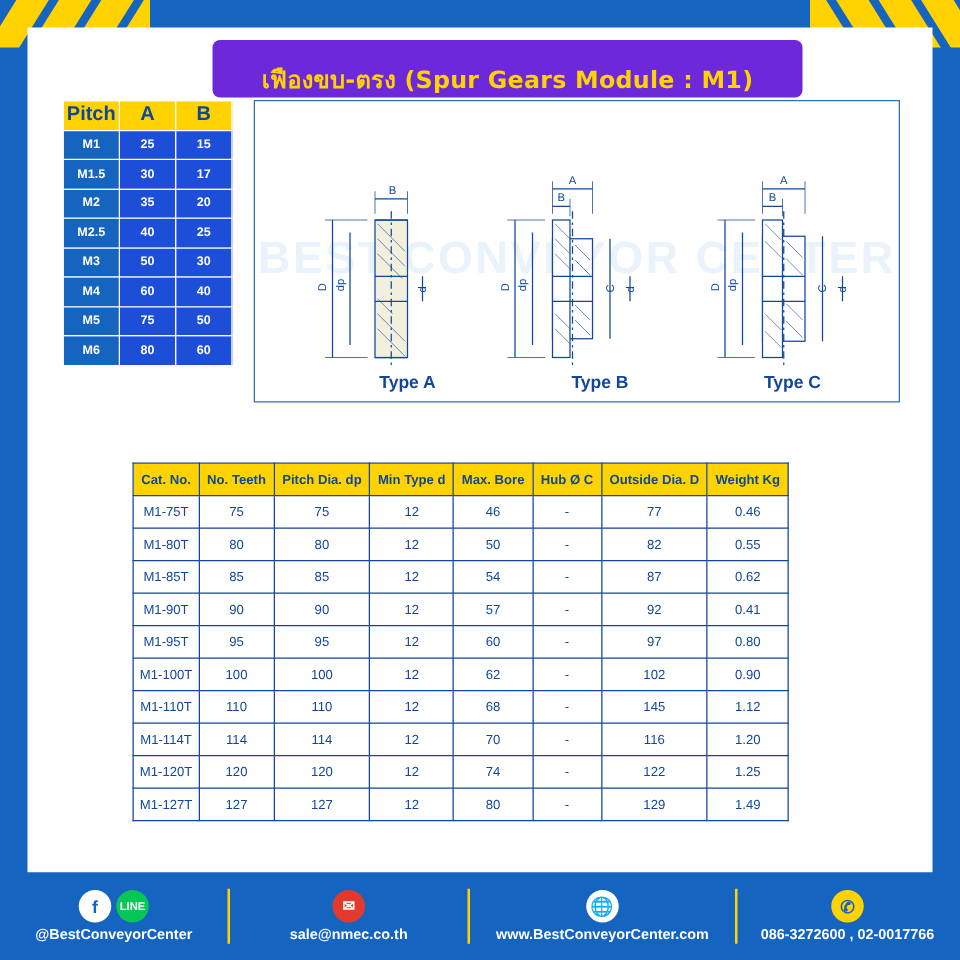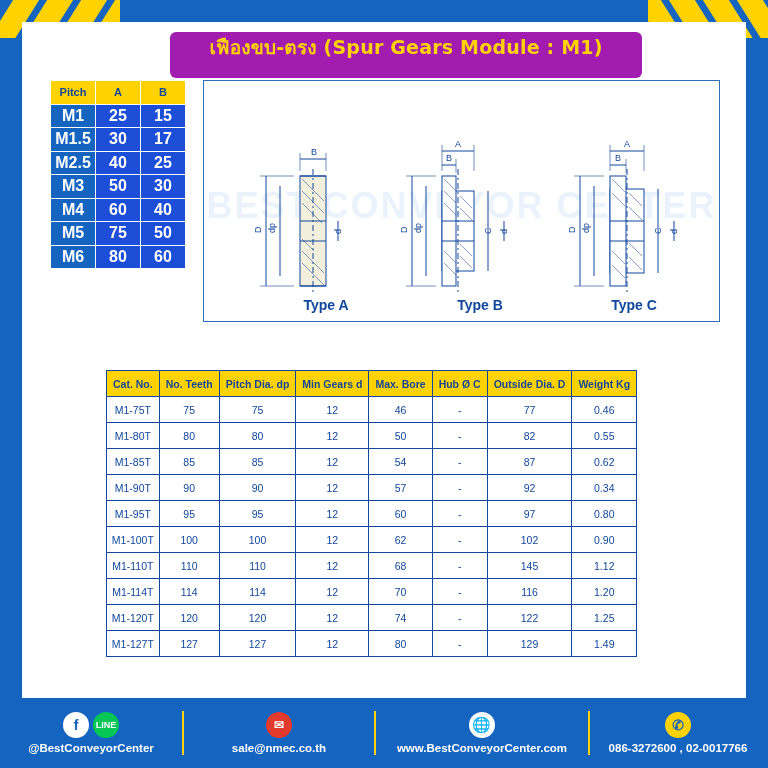--- a/index.html
+++ b/index.html
@@ -24,45 +24,45 @@
   .chev-band.right i{transform:skewX(32deg);}
 
   .white-card{
     position:absolute;left:22px;top:22px;width:724px;height:676px;
     background:#ffffff;
   }
 
   
   .title-wrap{
     position:absolute;left:148px;top:10px;width:472px;height:46px;
-    background:#a21caf;border-radius:6px;
-    display:flex;align-items:flex-start;justify-content:center;
+    background:#6d28d9;border-radius:6px;
+    display:flex;align-items:flex-end;justify-content:center;
   }
   .title-wrap .title{
     color:#ffd200;font-size:19px;font-weight:bold;letter-spacing:.2px;
     font-family:"DejaVu Sans","Liberation Sans",sans-serif;
     white-space:nowrap;
   }
 
   
   .top-sec{
     position:absolute;left:28px;top:58px;width:668px;height:240px;
   }
   .pitch-table{
     position:absolute;left:0;top:0;border-collapse:collapse;
   }
   .pitch-table th,.pitch-table td{
     border:1px solid #ffffff;
     width:44px;height:22.5px;
     text-align:center;vertical-align:middle;
-    font-size:16px;font-weight:bold;color:#ffffff;
+    font-size:10px;font-weight:bold;color:#ffffff;
     background:#1565c0;
     padding:0;
   }
-  .pitch-table th{background:#ffd200;color:#10469b;font-size:11px;}
+  .pitch-table th{background:#ffd200;color:#10469b;font-size:16px;}
   .pitch-table th.first{background:#ffd200;}
   .pitch-table td.alt{background:#1d4ed8;}
 
   .diagram-box{
     position:absolute;left:153px;top:0;width:515px;height:240px;
     border:1px solid #2f6fb5;background:#ffffff;
   }
   .watermark{
     position:absolute;left:50%;top:52%;transform:translate(-50%,-50%);
     font-size:36px;font-weight:bold;color:#eaf3fb;letter-spacing:2px;
@@ -152,20 +152,25 @@
         <tbody>
           <tr>
               <td>M1</td>
               <td class="alt">25</td>
               <td class="alt">15</td>
             </tr>
           <tr>
               <td>M1.5</td>
               <td class="alt">30</td>
               <td class="alt">17</td>
+            </tr>
+          <tr>
+              <td>M2</td>
+              <td class="alt">35</td>
+              <td class="alt">20</td>
             </tr>
           <tr>
               <td>M2.5</td>
               <td class="alt">40</td>
               <td class="alt">25</td>
             </tr>
           <tr>
               <td>M3</td>
               <td class="alt">50</td>
               <td class="alt">30</td>
@@ -304,21 +309,21 @@
         <div class="type-label" style="left:350px">Type C</div>
       </div>
     </div>
 
     <table class="main-table">
       <thead>
         <tr>
           <th>Cat. No.</th>
           <th>No. Teeth</th>
           <th>Pitch Dia. dp</th>
-          <th>Min Gears d</th>
+          <th>Min Type d</th>
           <th>Max. Bore</th>
           <th>Hub Ø C</th>
           <th>Outside Dia. D</th>
           <th>Weight Kg</th>
         </tr>
       </thead>
       <tbody>
         <tr>
             <td class="cat">M1-75T</td>
             <td>75</td>
@@ -350,21 +355,21 @@
             <td>0.62</td>
           </tr>
         <tr>
             <td class="cat">M1-90T</td>
             <td>90</td>
             <td>90</td>
             <td>12</td>
             <td>57</td>
             <td>-</td>
             <td>92</td>
-            <td>0.34</td>
+            <td>0.41</td>
           </tr>
         <tr>
             <td class="cat">M1-95T</td>
             <td>95</td>
             <td>95</td>
             <td>12</td>
             <td>60</td>
             <td>-</td>
             <td>97</td>
             <td>0.80</td>

